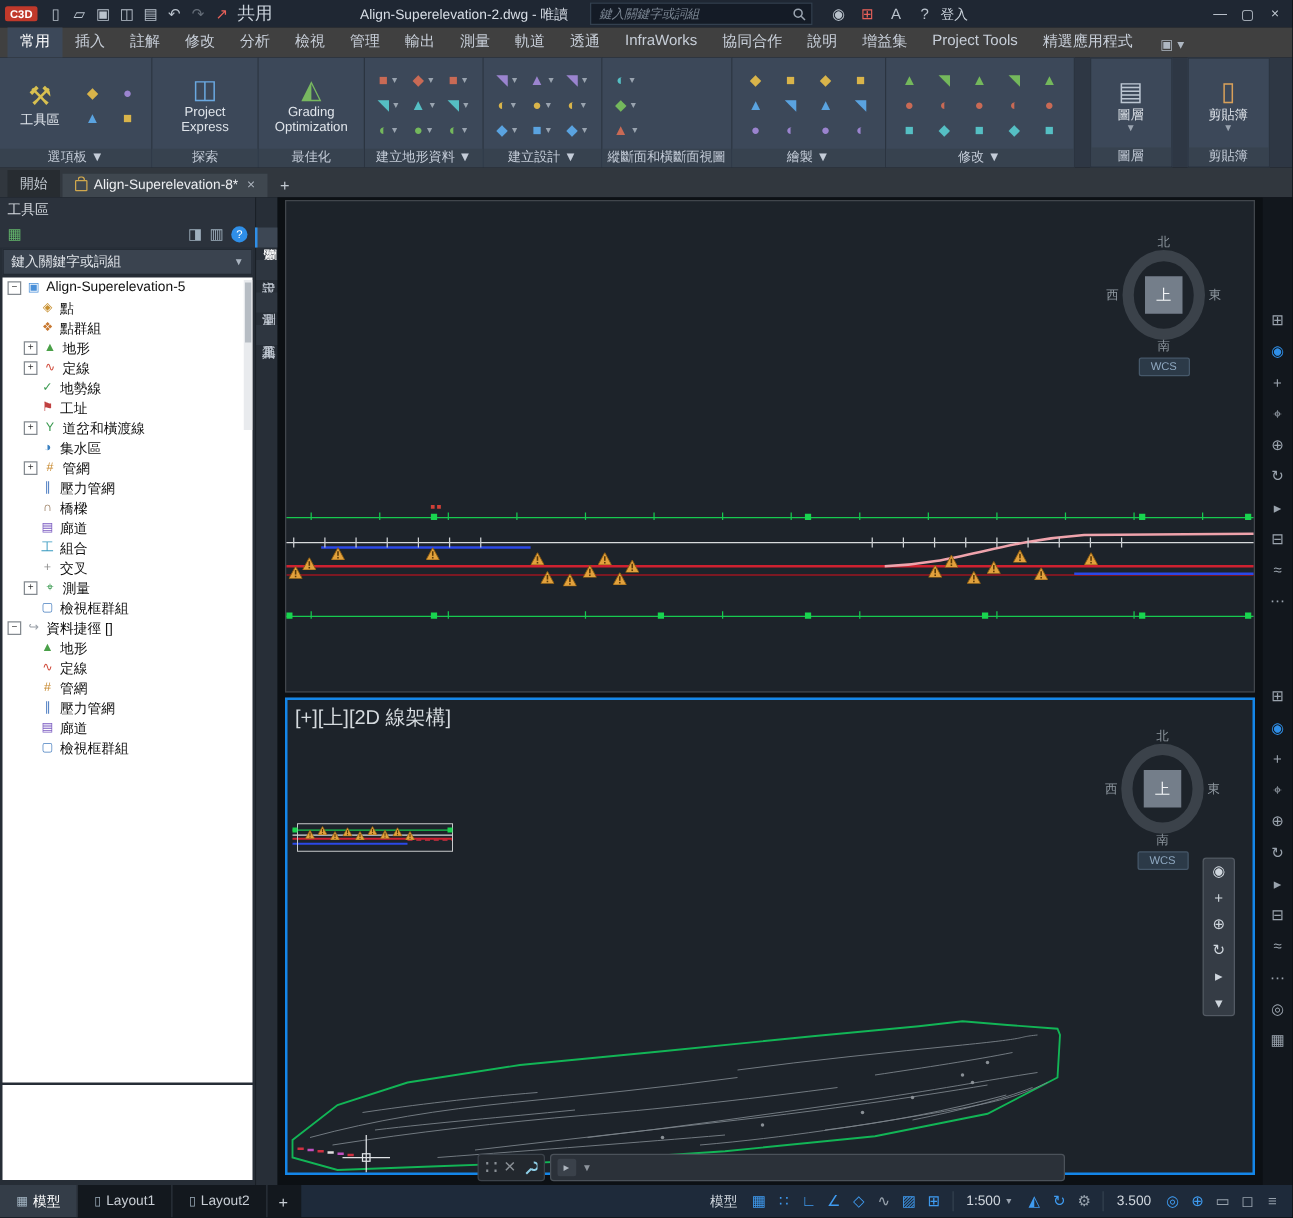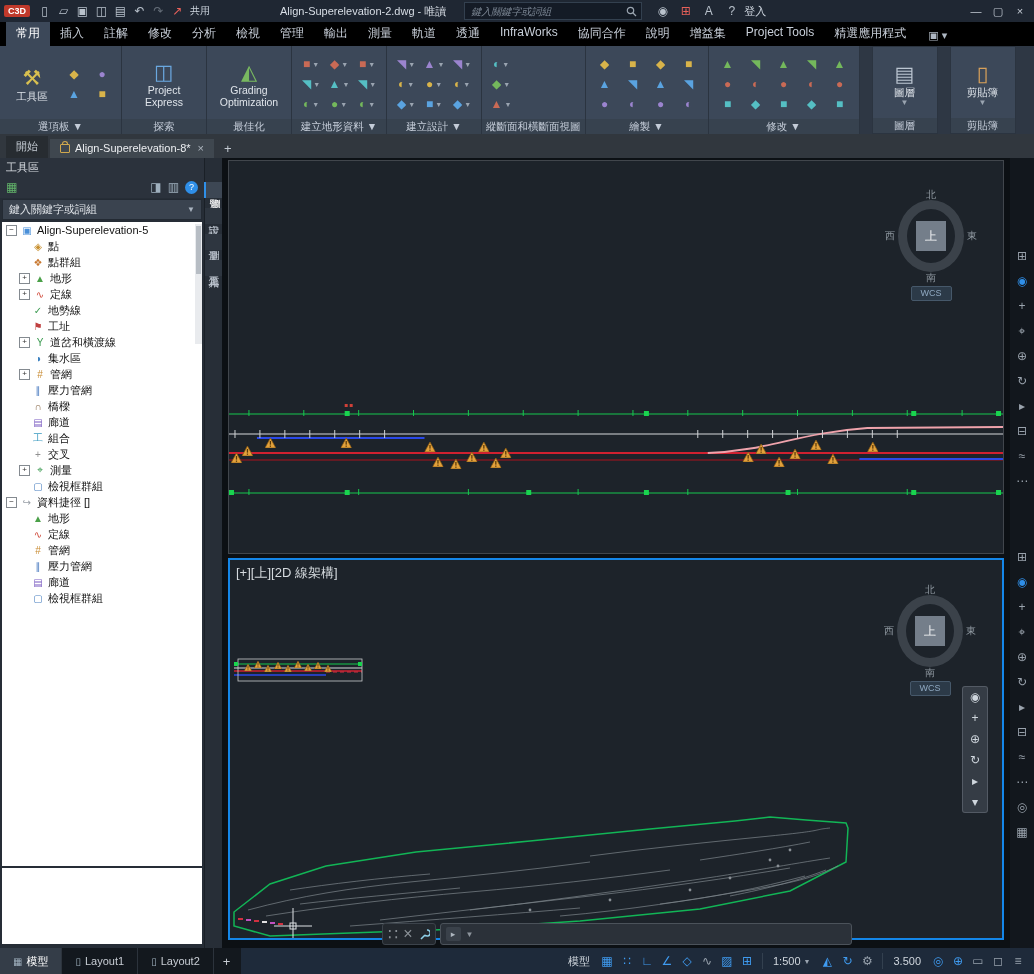--- a/index.html
+++ b/index.html
@@ -2,31 +2,31 @@
 <html><head>
 <meta charset="utf-8">
 <style>
   html,body{margin:0;padding:0;width:1034px;height:974px;overflow:hidden;background:#0d1116;
     font-family:"Liberation Sans","DejaVu Sans",sans-serif;-webkit-font-smoothing:antialiased;}
   .app{width:1034px;height:974px;display:flex;flex-direction:column;}
   
   .titlebar{height:22px;background:#1f2733;display:flex;align-items:center;gap:4px;padding:0 4px;flex:0 0 22px;}
   .badge{background:#c0392b;color:#fff;font-size:9px;font-weight:bold;padding:1px 4px;border-radius:2px;margin-right:2px;}
   .ticon{color:#b9c2cc;font-size:12px;width:17px;text-align:center;cursor:default;}
-  .share-lbl{color:#cdd5de;font-size:10px;margin-right:6px;}
+  .share-lbl{color:#cdd5de;font-size:14px;margin-right:6px;}
   .tb-title{color:#d8dee6;font-size:11px;margin:0 14px 0 60px;white-space:nowrap;}
   .search-box{display:flex;align-items:center;background:#141b26;border:1px solid #33404f;height:16px;width:168px;padding:0 4px;}
   .search-box input{flex:1;background:transparent;border:none;outline:none;color:#aeb7c2;font-size:10px;font-family:inherit;}
   .search-box input::placeholder{color:#7c8794;font-style:italic;}
   .tb-right{display:flex;align-items:center;gap:6px;margin-left:8px;color:#b9c2cc;font-size:11px;}
   .signin{color:#cdd5de;font-size:11px;}
   .win-controls{margin-left:auto;display:flex;gap:2px;}
   .win-controls span{width:20px;text-align:center;color:#c4ccd5;font-size:11px;}
   
-  .menubar{height:24px;background:#000000;display:flex;align-items:flex-end;padding:0 6px;flex:0 0 24px;}
+  .menubar{height:24px;background:#404040;display:flex;align-items:flex-end;padding:0 6px;flex:0 0 24px;}
   .mtab{padding:3px 10px 4px;font-size:12px;color:#c7ced8;white-space:nowrap;cursor:default;}
   .mtab.active{background:#3c4859;color:#fff;}
   .menubar .mb-right{margin-left:12px;color:#aeb7c2;font-size:11px;padding-bottom:4px;}
   
   .ribbon{height:88px;background:#2e3744;display:flex;align-items:stretch;flex:0 0 88px;overflow:hidden;}
   .rpanel{background:#3c4859;border-right:1px solid #2b3440;display:flex;flex-direction:column;}
   .rpanel.floating{margin-left:12px;border:1px solid #2b3440;}
   .rcontent{flex:1;display:flex;align-items:center;gap:3px;padding:3px 6px 0;}
   .rlabel{height:15px;line-height:15px;text-align:center;font-size:10.5px;color:#c4ccd8;background:#37424f;white-space:nowrap;padding:0 4px;}
   .bigbtn{display:flex;flex-direction:column;align-items:center;justify-content:center;min-width:46px;padding:0 3px;}
@@ -67,21 +67,21 @@
   .ts-preview{height:76px;background:#ffffff;margin:0 2px 4px;flex:0 0 76px;}
   .ts-tabs{width:17px;background:#272e37;display:flex;flex-direction:column;align-items:center;padding-top:24px;gap:10px;}
   .vtab{writing-mode:vertical-rl;font-size:11px;color:#c0c8d2;padding:8px 1px;background:#2e3640;}
   .vtab.active{background:#3d4754;border-left:2px solid #2f8fe8;color:#fff;}
   
   .drawing{flex:1;position:relative;background:#0c1014;}
   .vp{position:absolute;background:#1d232a;}
   .vp-top{top:2px;left:6px;right:6px;height:392px;border:1px solid #41464c;}
   .vp-bottom{top:400px;left:6px;right:6px;bottom:8px;border:2px solid #1486e8;}
   .vp svg.canvas{position:absolute;inset:0;width:100%;height:100%;}
-  .vp-label{position:absolute;top:4px;left:6px;color:#d5dade;font-size:13px;z-index:3;}
+  .vp-label{position:absolute;top:4px;left:6px;color:#d5dade;font-size:16px;z-index:3;}
   
   .viewcube{position:absolute;top:30px;right:26px;width:92px;text-align:center;color:#8e979f;font-size:10px;z-index:3;}
   .vc-n,.vc-s{line-height:11px;}
   .vc-mid{display:flex;align-items:center;justify-content:center;gap:3px;}
   .vc-ring{width:54px;height:54px;border-radius:50%;border:9px solid rgba(130,138,148,.30);display:flex;align-items:center;justify-content:center;}
   .vc-face{width:30px;height:30px;background:#747e8a;color:#f2f4f6;font-size:12px;display:flex;align-items:center;justify-content:center;}
   .vc-wcs{display:inline-block;margin-top:3px;padding:0 9px;background:#2c3a48;border:1px solid #46586a;border-radius:2px;color:#8fa8c0;font-size:9px;line-height:13px;}
   
   .navbar{position:absolute;right:14px;top:126px;width:24px;background:rgba(84,92,102,.45);border:1px solid rgba(140,148,158,.35);border-radius:3px;display:flex;flex-direction:column;align-items:center;padding:4px 0;gap:9px;color:#cfd6dd;z-index:3;}
   .navbar span{font-size:12px;line-height:12px;}

